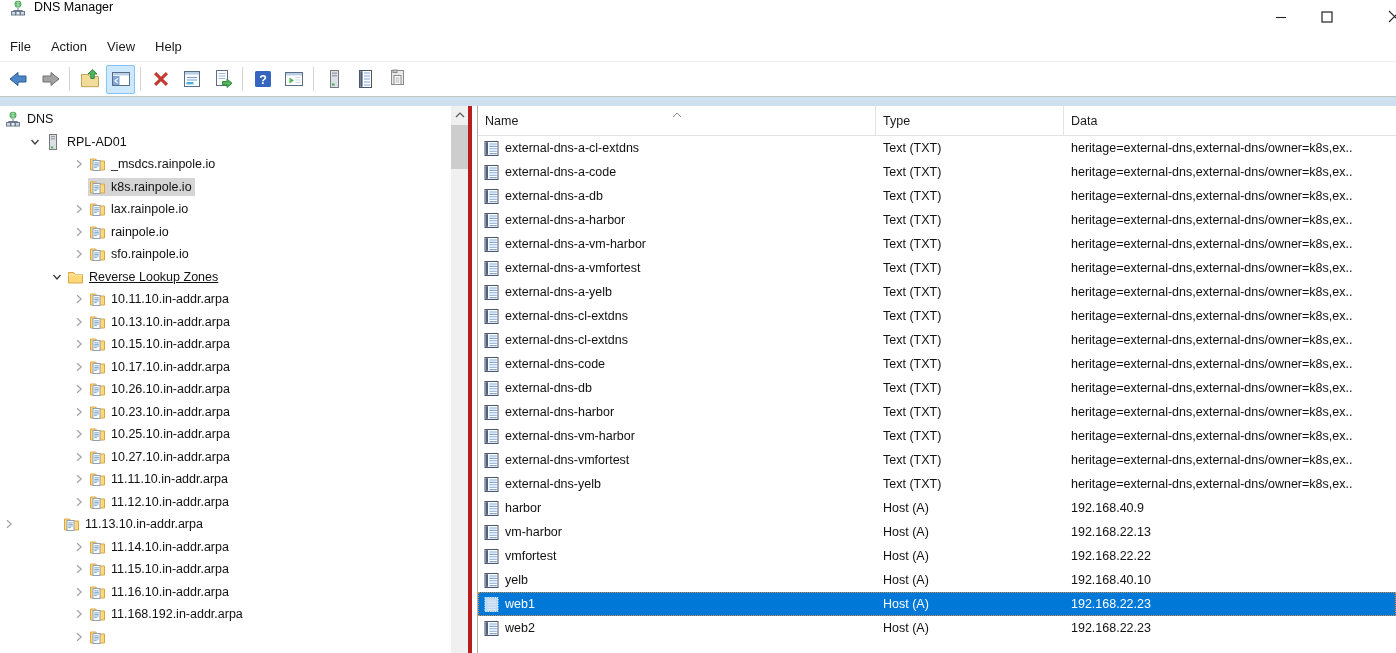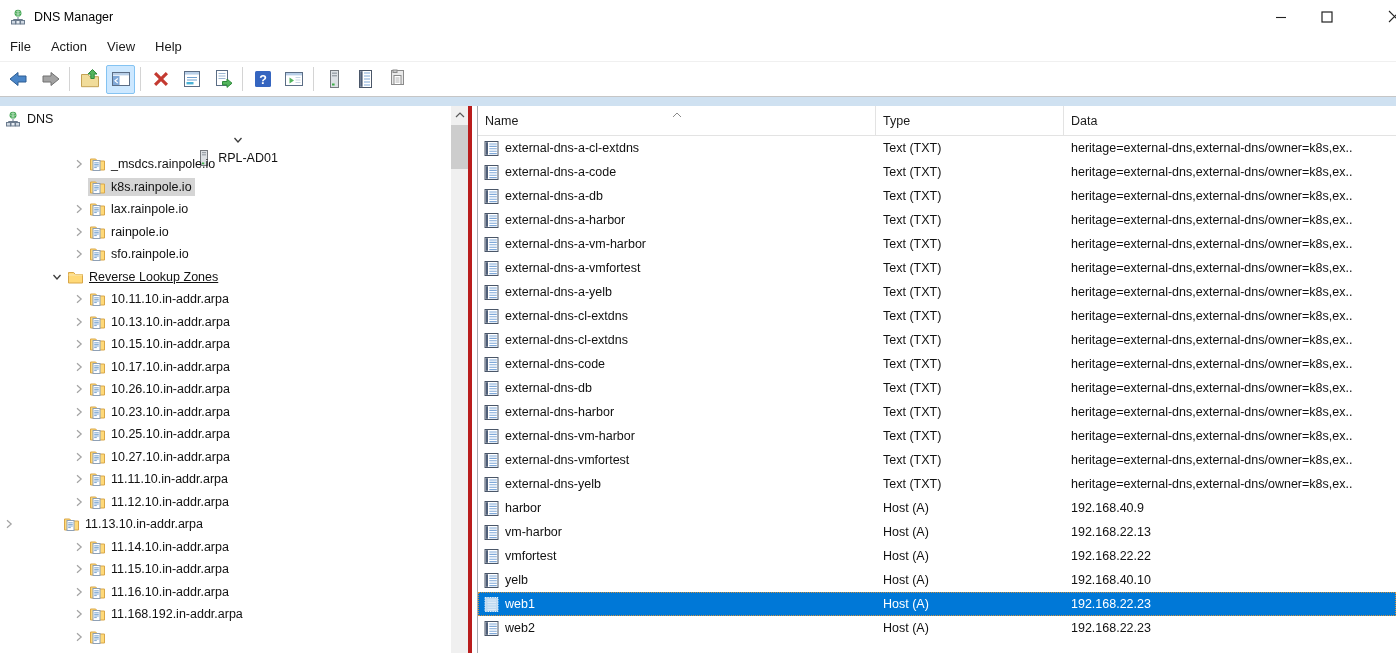--- a/index.html
+++ b/index.html
@@ -2,21 +2,21 @@
 <html><head>
 <meta charset="utf-8">
 <style>
   html,body{margin:0;padding:0;}
   body{width:1396px;height:653px;overflow:hidden;background:#fff;
        font-family:"Liberation Sans",sans-serif;font-size:12.5px;color:#111;
        -webkit-font-smoothing:antialiased;}
   .window{position:relative;width:1396px;height:653px;background:#fff;}
 
   
-  .titlebar{position:relative;height:33px;display:flex;align-items:center;}
+  .titlebar{position:relative;height:33px;display:flex;align-items:flex-start;}
   .app-ic{margin-left:10px;width:16px;height:16px;display:inline-flex;}
   .ttext{margin-left:8px;font-size:12.5px;color:#000;}
   .wbtn{position:absolute;top:0;width:46px;height:33px;display:flex;align-items:center;justify-content:center;}
   .wbtn svg{display:block;}
 
   
   .menubar{height:28px;display:flex;align-items:stretch;border-bottom:1px solid #f0f0f0;}
   .mitem{padding:6px 10px 0 10px;font-size:13px;color:#1a1a1a;cursor:default;}
 
   
@@ -207,21 +207,21 @@
                   <rect x="1.5" y="11.5" width="4" height="3.5" fill="#cfd8e2" stroke="#6b7b8d"></rect>
                   <rect x="6" y="11.5" width="4" height="3.5" fill="#e8eef4" stroke="#6b7b8d"></rect>
                   <rect x="10.5" y="11.5" width="4" height="3.5" fill="#cfd8e2" stroke="#6b7b8d"></rect>
                   <circle cx="8" cy="4.2" r="3.4" fill="#3aa24a"></circle>
                   <path d="M8 1v6.4M4.9 4.2h6.2M5.7 2c1.4 1 3.2 1 4.6 0M5.7 6.4c1.4-1 3.2-1 4.6 0" stroke="#cfe9d2" stroke-width="0.7" fill="none"></path>
                 </svg>
               </span>
               <span class="ttext2">DNS</span>
             </span>
           </div>
-          <div class="trow" style="padding-left: 26px; flex-direction: column;">
+          <div class="trow" style="padding-left: 26px;">
             <span class="chev">
               <svg width="16" height="16" viewBox="0 0 16 16">
                 <path d="M4.5 6l3.5 4 3.5-4" fill="none" stroke="#3c3c3c" stroke-width="1.3"></path>
               </svg>
             </span>
             <span class="tlbl">
               <span class="ticon16">
                 <svg width="16" height="16" viewBox="0 0 16 16">
                   <rect x="4.5" y="0.5" width="7" height="15" fill="#dce0e4" stroke="#75797e"></rect>
                   <rect x="6" y="2" width="4" height="1.2" fill="#9aa1a8"></rect>

